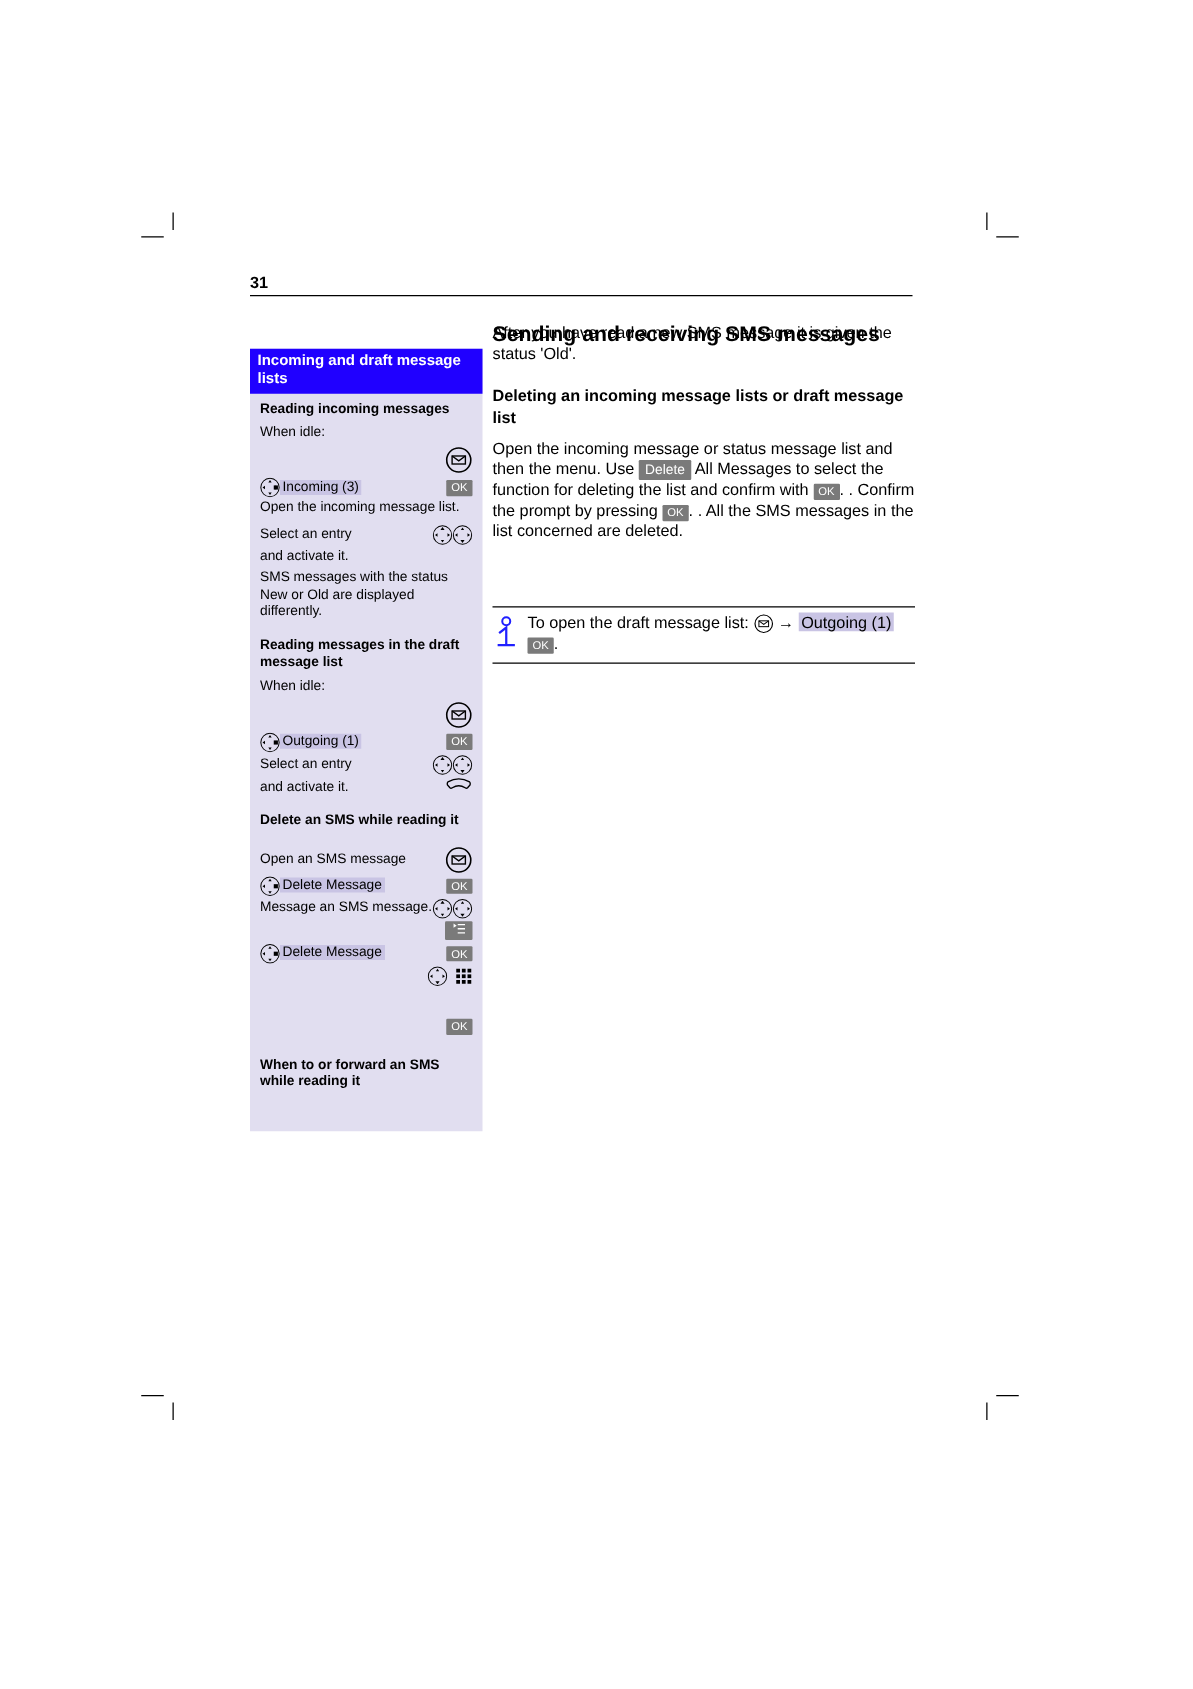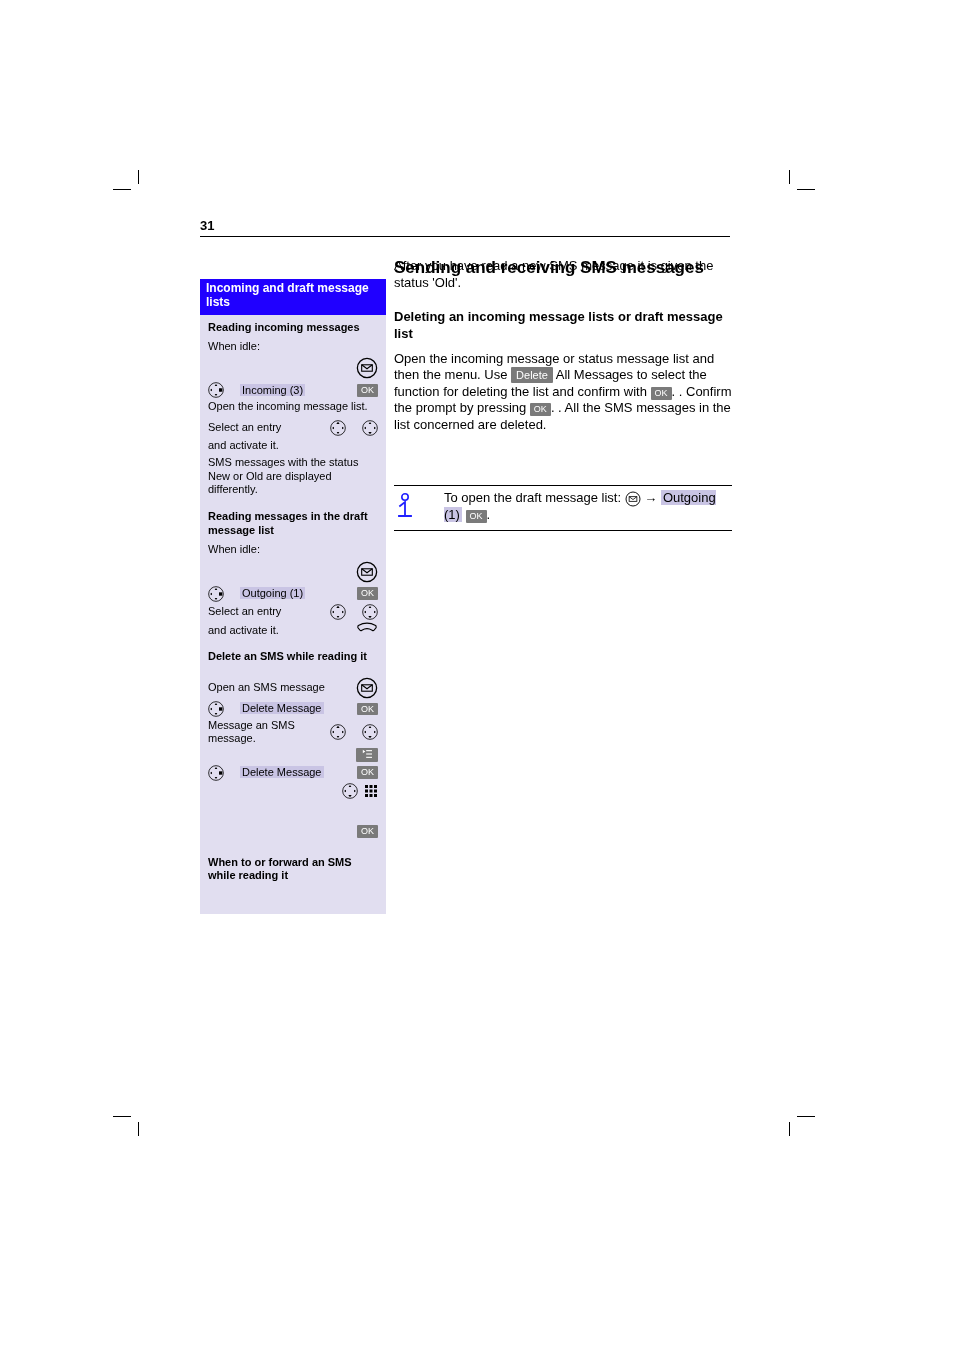--- a/index.html
+++ b/index.html
@@ -11,40 +11,40 @@
   .hr { border-top: 1px solid #000; margin-top: 6px; }
   .page-num { position: absolute; left: 200px; top: 218px; font-weight: bold; font-size: 13px; }
   .section-title { position: absolute; left: 394px; top: 218px; font-weight: bold; font-size: 17px; margin-top: 40px; }
 
   .sidebar { position: absolute; left: 200px; top: 255px; width: 186px; background: #e1def0; padding-bottom: 24px; margin-top: 24px; }
   .sidebar-header { background: #2000ff; color: #fff; font-size: 12px; font-weight: bold; padding: 3px 6px 5px; line-height: 1.15; }
   .block { padding: 6px 8px 4px; font-size: 11px; line-height: 1.22; }
   .block-title { font-weight: bold; margin-bottom: 6px; }
   .block-subtitle { font-weight: bold; margin: 10px 0 4px; }
   .block p { margin-bottom: 4px; }
-  .row { display: flex; align-items: center; gap: 16px; margin-bottom: 3px; }
+  .row { display: flex; align-items: center; gap: 0; margin-bottom: 3px; }
   .row .txt { flex: 1; }
   .hl { background: #c9c4e4; padding: 0 2px; }
   .ok { display: inline-block; background: #7a7a7a; color: #fff; font-size: 9px; padding: 1px 4px; border-radius: 1px; line-height: 1.2; }
   .menu-btn { display: inline-block; background: #7a7a7a; color: #fff; font-size: 10px; padding: 1px 4px; border-radius: 1px; line-height: 1.1; }
 
   .icon { display: inline-flex; align-items: center; justify-content: center; flex: 0 0 auto; }
   .envelope-circle { width: 22px; height: 22px; }
   .small-env { width: 16px; height: 16px; }
   .dpad { width: 16px; height: 16px; }
   .call-end { width: 22px; height: 18px; }
   .dialpad { width: 14px; height: 14px; }
 
   .right-col { position: absolute; left: 394px; top: 258px; width: 338px; font-size: 13px; line-height: 1.28; }
   .right-col p { margin-bottom: 8px; }
   .delete-pill { display: inline-block; background: #7a7a7a; color: #fff; font-size: 11px; padding: 1px 5px; border-radius: 1px; }
 
   .note-wrap { position: absolute; left: 394px; top: 485px; width: 338px; }
   .note-rule { border-top: 1px solid #000; margin-bottom: 4px; }
-  .note-row { display: flex; gap: 28px; align-items: flex-start; }
+  .note-row { display: flex; gap: 6px; align-items: flex-start; }
   .info-icon { flex: 0 0 auto; width: 22px; height: 28px; margin-top: 2px; }
   .note-text { font-size: 13px; line-height: 1.3; }
   .note-rule-bottom { border-top: 1px solid #000; margin-top: 6px; }
 
   .spacer { height: 10px; }
 
   .right-align { text-align: right; }
   .tight { margin-bottom: 2px; }
 </style>
 </head>

